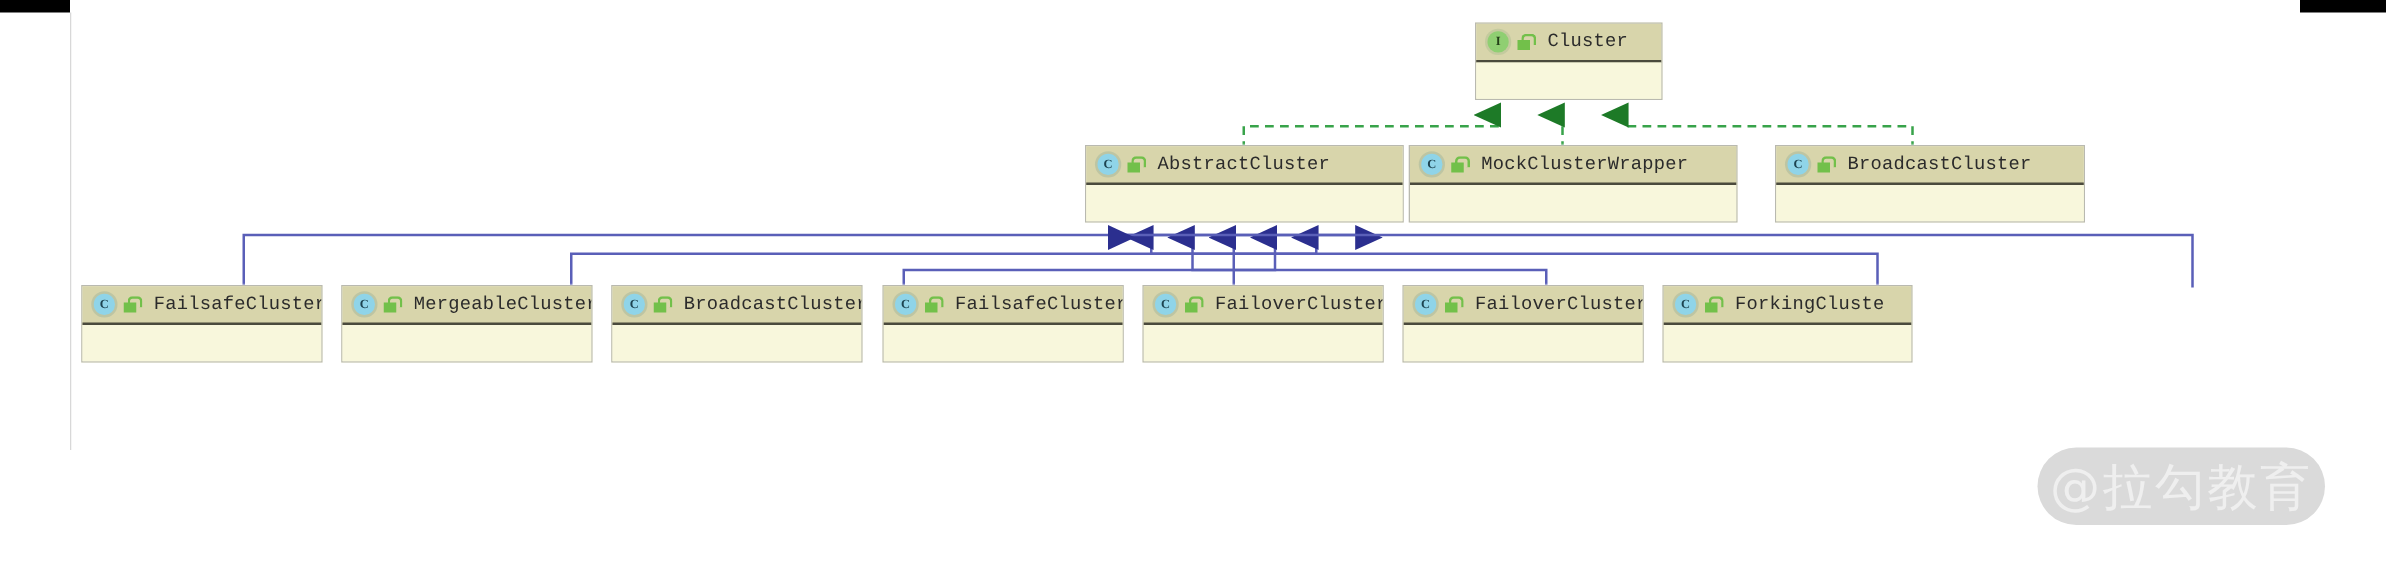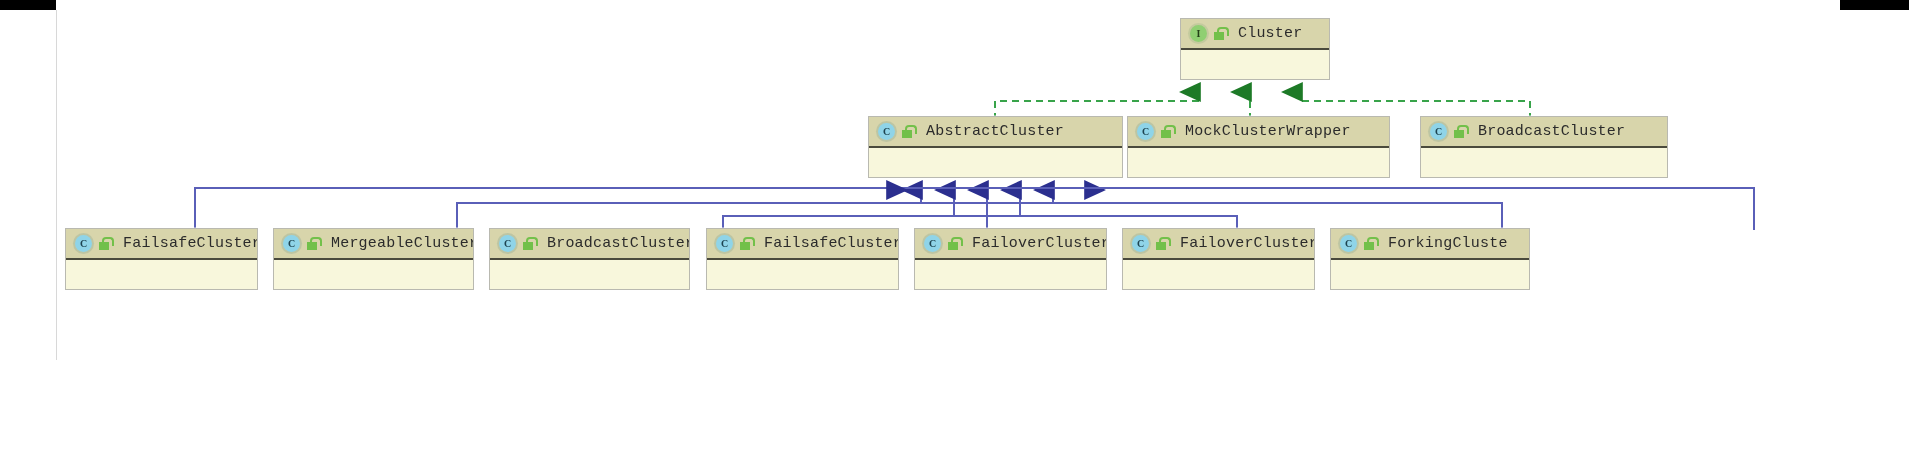--- a/index.html
+++ b/index.html
@@ -230,14 +230,15 @@
       <span class="type-icon cls">C</span>
       <span class="lock-icon">
         <span class="shackle"></span>
           <span class="body"></span>
       </span>
       <span class="node-title">ForkingCluste</span>
     </div>
     <div class="node-body" style="height:29px;"></div>
   </div>
 
+  <div class="watermark" style="left:1630px;top:358px;width:230px;height:62px;">@拉勾教育</div>
 
 </div>
 
 </body></html>

